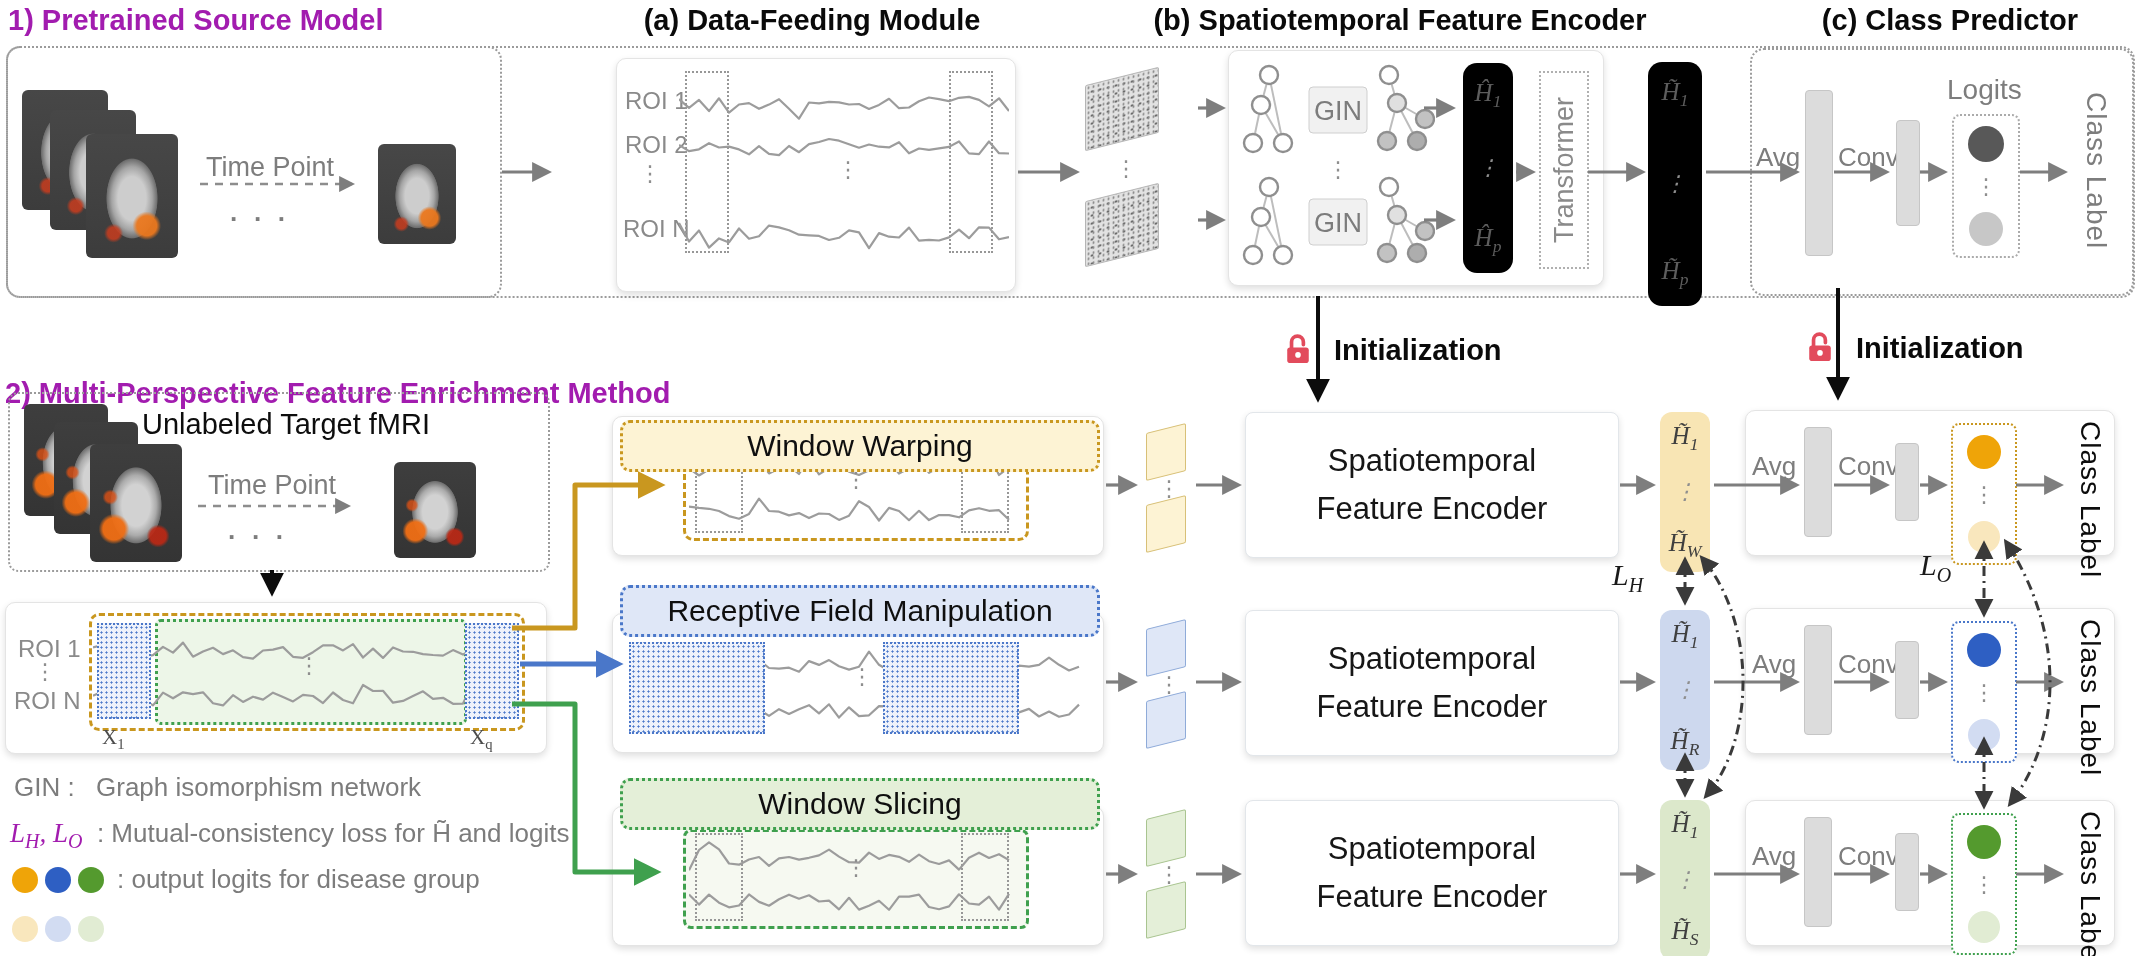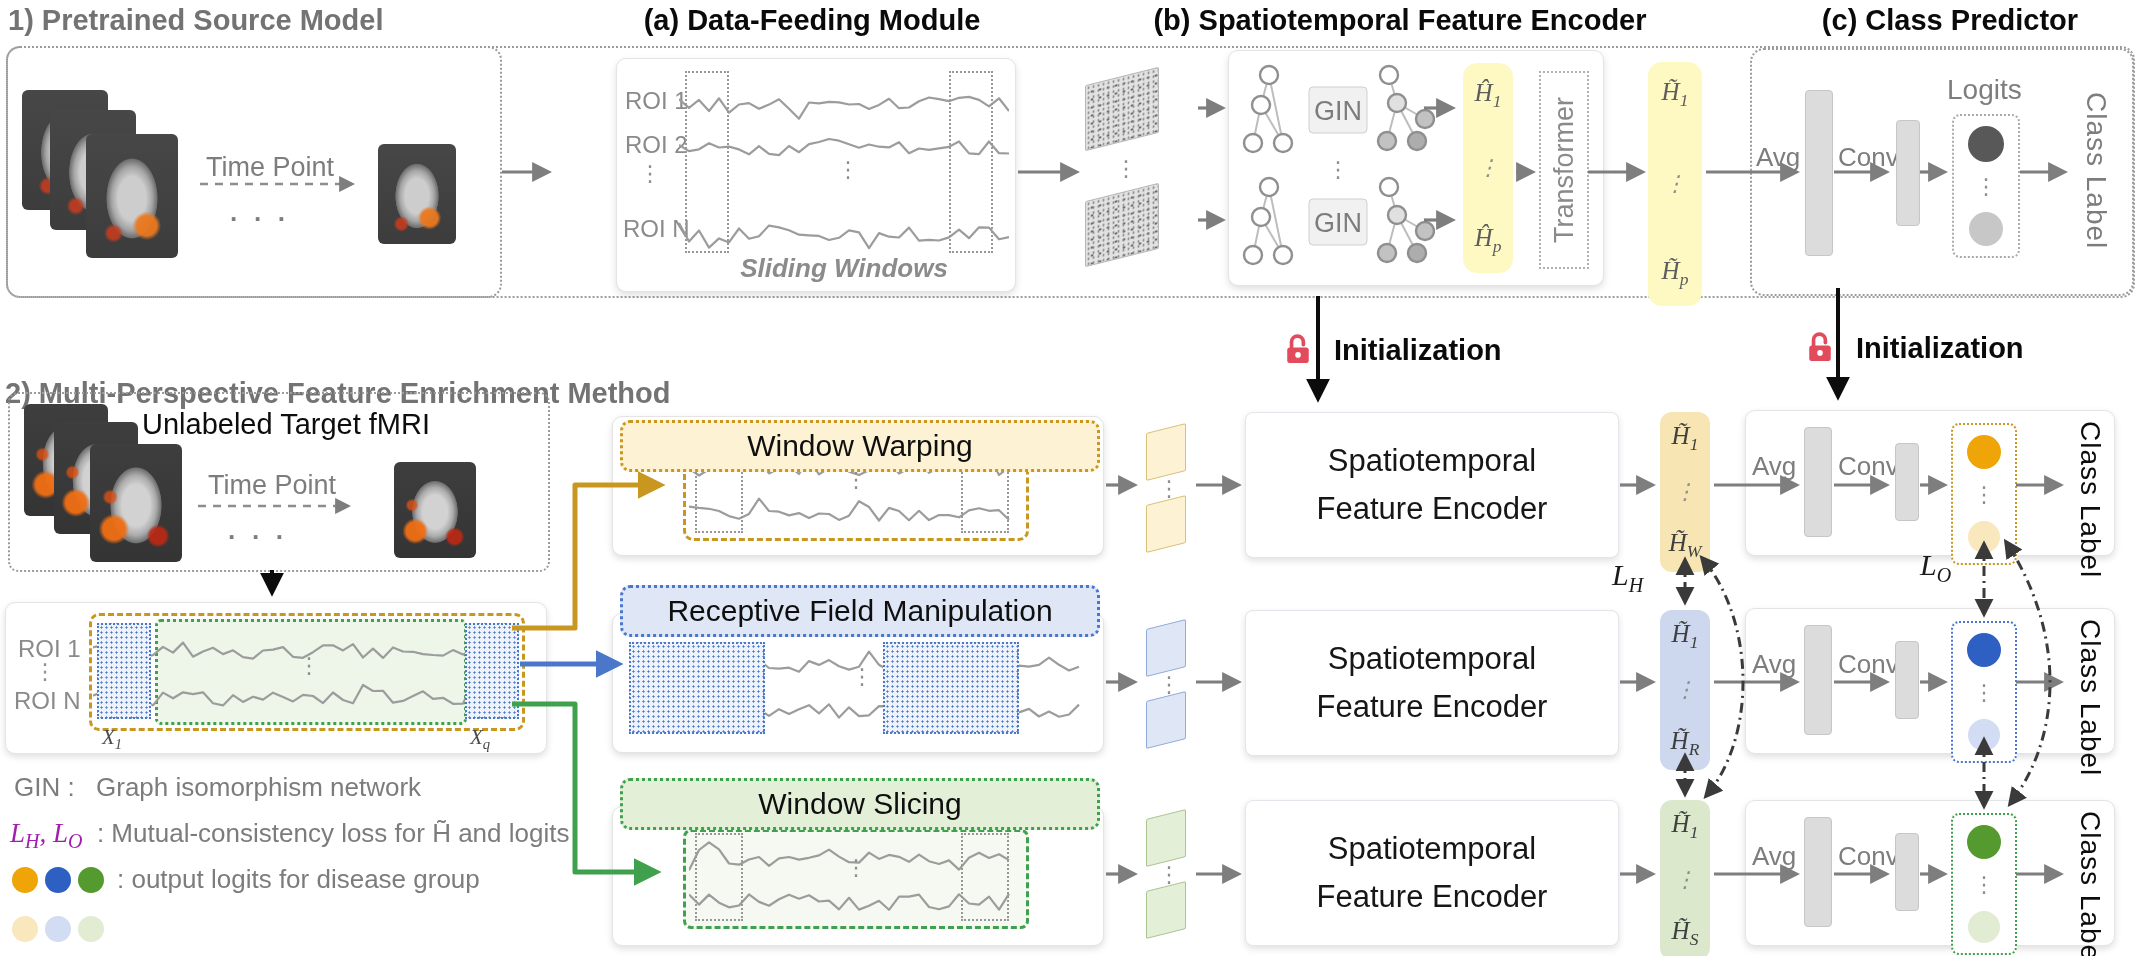--- a/index.html
+++ b/index.html
@@ -2,30 +2,30 @@
 <html style="--c-orange: #c9971f; --c-orange_fill: #fdf3d4; --c-orange_pale: #f9e7bd; --c-orange_dot: #efa408; --c-orange_pill: #f8e5b4; --c-blue: #4a77c9; --c-blue_fill: #dfe7f7; --c-blue_pale: #d2dcf2; --c-blue_dot: #2e5fc3; --c-blue_pill: #cdd8ee; --c-green: #3fa04e; --c-green_fill: #e4efd8; --c-green_pale: #e1ecd3; --c-green_dot: #549a2e; --c-green_pill: #dce8cb; --c-lock_red: #e24b5c; --c-gray_text: #7d7d7d; --c-arrow: #7e7e7e; --c-ink: #141414; --c-dash: #3a3a3a;"><head>
 <meta charset="utf-8">
 <style>
   html,body{margin:0;padding:0;background:#fff;}
   body{width:2139px;height:956px;position:relative;overflow:hidden;
        font-family:"Liberation Sans",sans-serif;color:#141414;}
   .abs{position:absolute;}
   .card{background:#fff;border:1px solid #e4e4e4;border-radius:10px;
         box-shadow:0 3px 7px rgba(0,0,0,.13);}
   .dottedbox{border:2px dotted #9b9b9b;border-radius:14px;background:transparent;}
-  .sectitle{font-weight:bold;font-size:29px;color:#737373;white-space:nowrap;}
+  .sectitle{font-weight:bold;font-size:29px;color:#a21caf;white-space:nowrap;}
   .modtitle{font-weight:bold;font-size:29px;color:#0a0a0a;text-align:center;white-space:nowrap;}
   .gray{color:var(--c-gray_text);}
-  .serif{font-family:"Liberation Serif",serif;font-style:italic;}
+  .serif{font-family:"Liberation Serif",serif;}
   .vdots{color:#8e8e8e;font-size:22px;line-height:1;}
   .roilab{font-size:24px;color:#8a8a8a;white-space:nowrap;}
   .pill{border-radius:14px;display:flex;flex-direction:column;justify-content:space-between;
         align-items:center;padding:16px 0;font-family:"Liberation Serif",serif;
         font-style:italic;font-size:25px;color:#5d5d5d;}
-  .graypill{background:#fef9c3;}
+  .graypill{background:#000000;}
   .bpill{border-radius:10px;font-size:30px;color:#0f0f0f;text-align:center;
          display:flex;align-items:center;justify-content:center;}
   .bar{background:#dcdcdc;border:1px solid #c6c6c6;border-radius:4px;}
   .dot{border-radius:50%;}
   .logitbox{border-radius:8px;background:#fff;display:flex;flex-direction:column;
             align-items:center;justify-content:space-between;padding:10px 0;}
   .vtext{writing-mode:vertical-rl;}
   .vtext-up{writing-mode:vertical-rl;transform:rotate(180deg);}
   .classlab{font-size:28px;letter-spacing:1px;white-space:nowrap;}
   .sheet{transform:skewY(-14deg);border-radius:2px;}
@@ -90,21 +90,20 @@
   <div class="abs vdots" style="left:22px;top:104px;">⋮</div>
   <div class="abs roilab" style="left:6px;top:156px;">ROI N</div>
   <svg class="abs" style="left:62px;top:8px;" width="330" height="210">
       <polyline points="0,32.2 10,40.8 20,32.9 30,44.1 40,31.3 50,45.7 60,37.5 70,36.1 80,41.8 90,37.6 100,32.2 110,41.8 120,51.7 130,35.5 140,36.3 150,34.9 160,35.4 170,37.5 180,37.0 190,42.0 200,37.9 210,31.8 220,41.2 230,40.5 240,34.2 250,30.5 260,32.2 270,34.2 280,30.8 290,29.9 300,32.9 310,39.4 320,31.3 330,44.1" fill="none" stroke="#9c9c9c" stroke-width="2.2" stroke-linejoin="round"></polyline>
       <polyline points="0,77.9 10,84.1 20,82.3 30,76.2 40,80.5 50,79.6 60,82.4 70,87.3 80,79.2 90,86.9 100,88.1 110,79.0 120,85.2 130,77.1 140,75.0 150,72.0 160,73.7 170,77.2 180,80.7 190,77.5 200,79.7 210,80.4 220,75.2 230,86.3 240,81.5 250,82.9 260,81.3 270,79.9 280,74.5 290,86.4 300,87.1 310,74.5 320,86.2 330,86.5" fill="none" stroke="#9c9c9c" stroke-width="2.2" stroke-linejoin="round"></polyline>
       <polyline points="0,155.9 10,174.6 20,163.5 30,180.6 40,171.4 50,175.4 60,161.5 70,171.7 80,169.2 90,158.6 100,160.4 110,163.3 120,167.7 130,168.4 140,168.9 150,173.0 160,170.8 170,163.4 180,165.3 190,181.2 200,166.1 210,169.7 220,170.5 230,160.6 240,173.6 250,172.8 260,173.5 270,170.4 280,162.7 290,171.2 300,160.3 310,160.6 320,172.3 330,170.1" fill="none" stroke="#9c9c9c" stroke-width="2.2" stroke-linejoin="round"></polyline>
     </svg>
   <div class="abs vdots" style="left:220px;top:100px;">⋮</div>
   <div class="abs winrect" style="left:68px;top:12px;width:40px;height:178px;"></div>
   <div class="abs winrect" style="left:332px;top:12px;width:40px;height:178px;"></div>
-  <div class="abs caption-sw" style="left:62px;top:194px;width:330px;">Sliding Windows</div>
 </div>
 
 <div class="abs sheet noise" style="left:1085px;top:76px;width:72px;height:64px;"></div>
 <div class="abs vdots" style="left:1115px;top:158px;">⋮</div>
 <div class="abs sheet noise" style="left:1085px;top:192px;width:72px;height:64px;"></div>
 
 <div class="abs modtitle" style="left:1150px;top:4px;width:500px;">(b) Spatiotemporal Feature Encoder</div>
 <div class="abs card" style="left:1228px;top:50px;width:374px;height:234px;">
   <svg class="abs" style="left:10px;top:10px;" width="196" height="100" viewBox="0 0 196 100">
     <g stroke="#bdbdbd" stroke-width="2">

